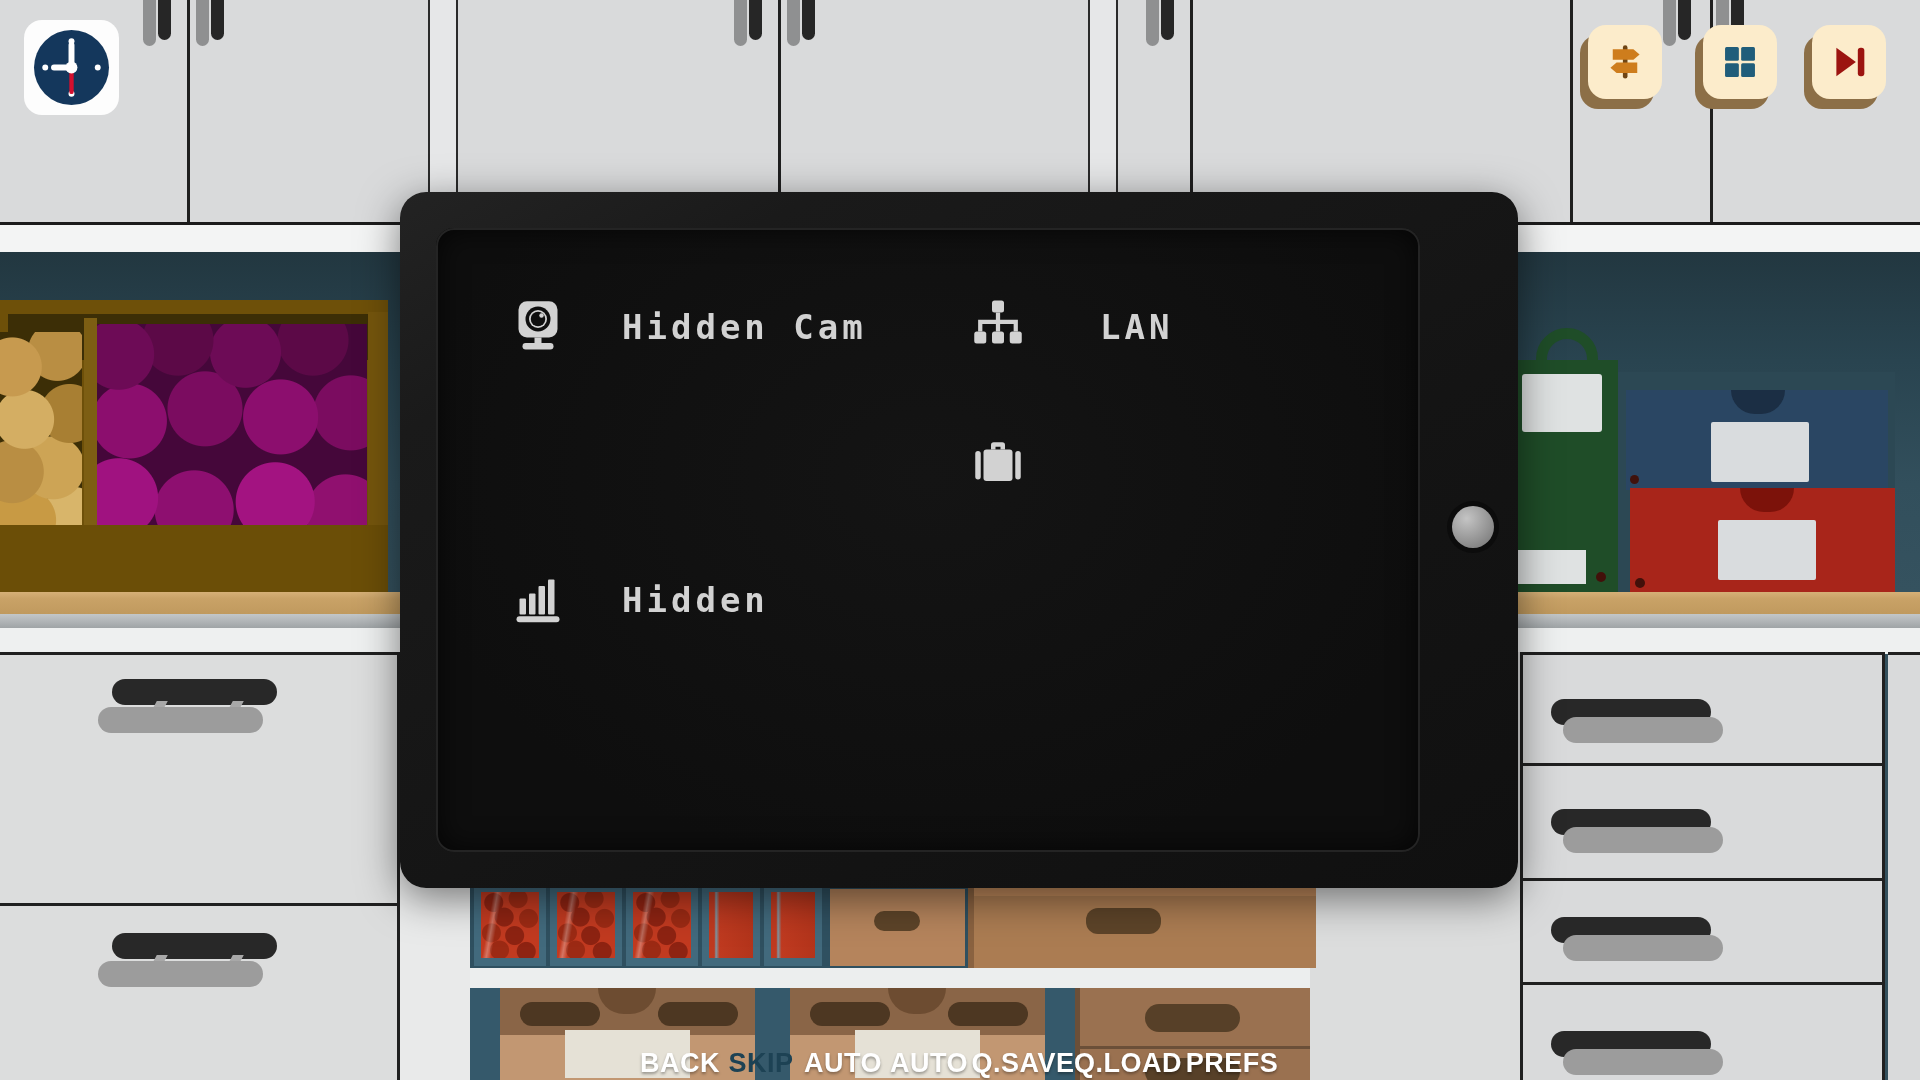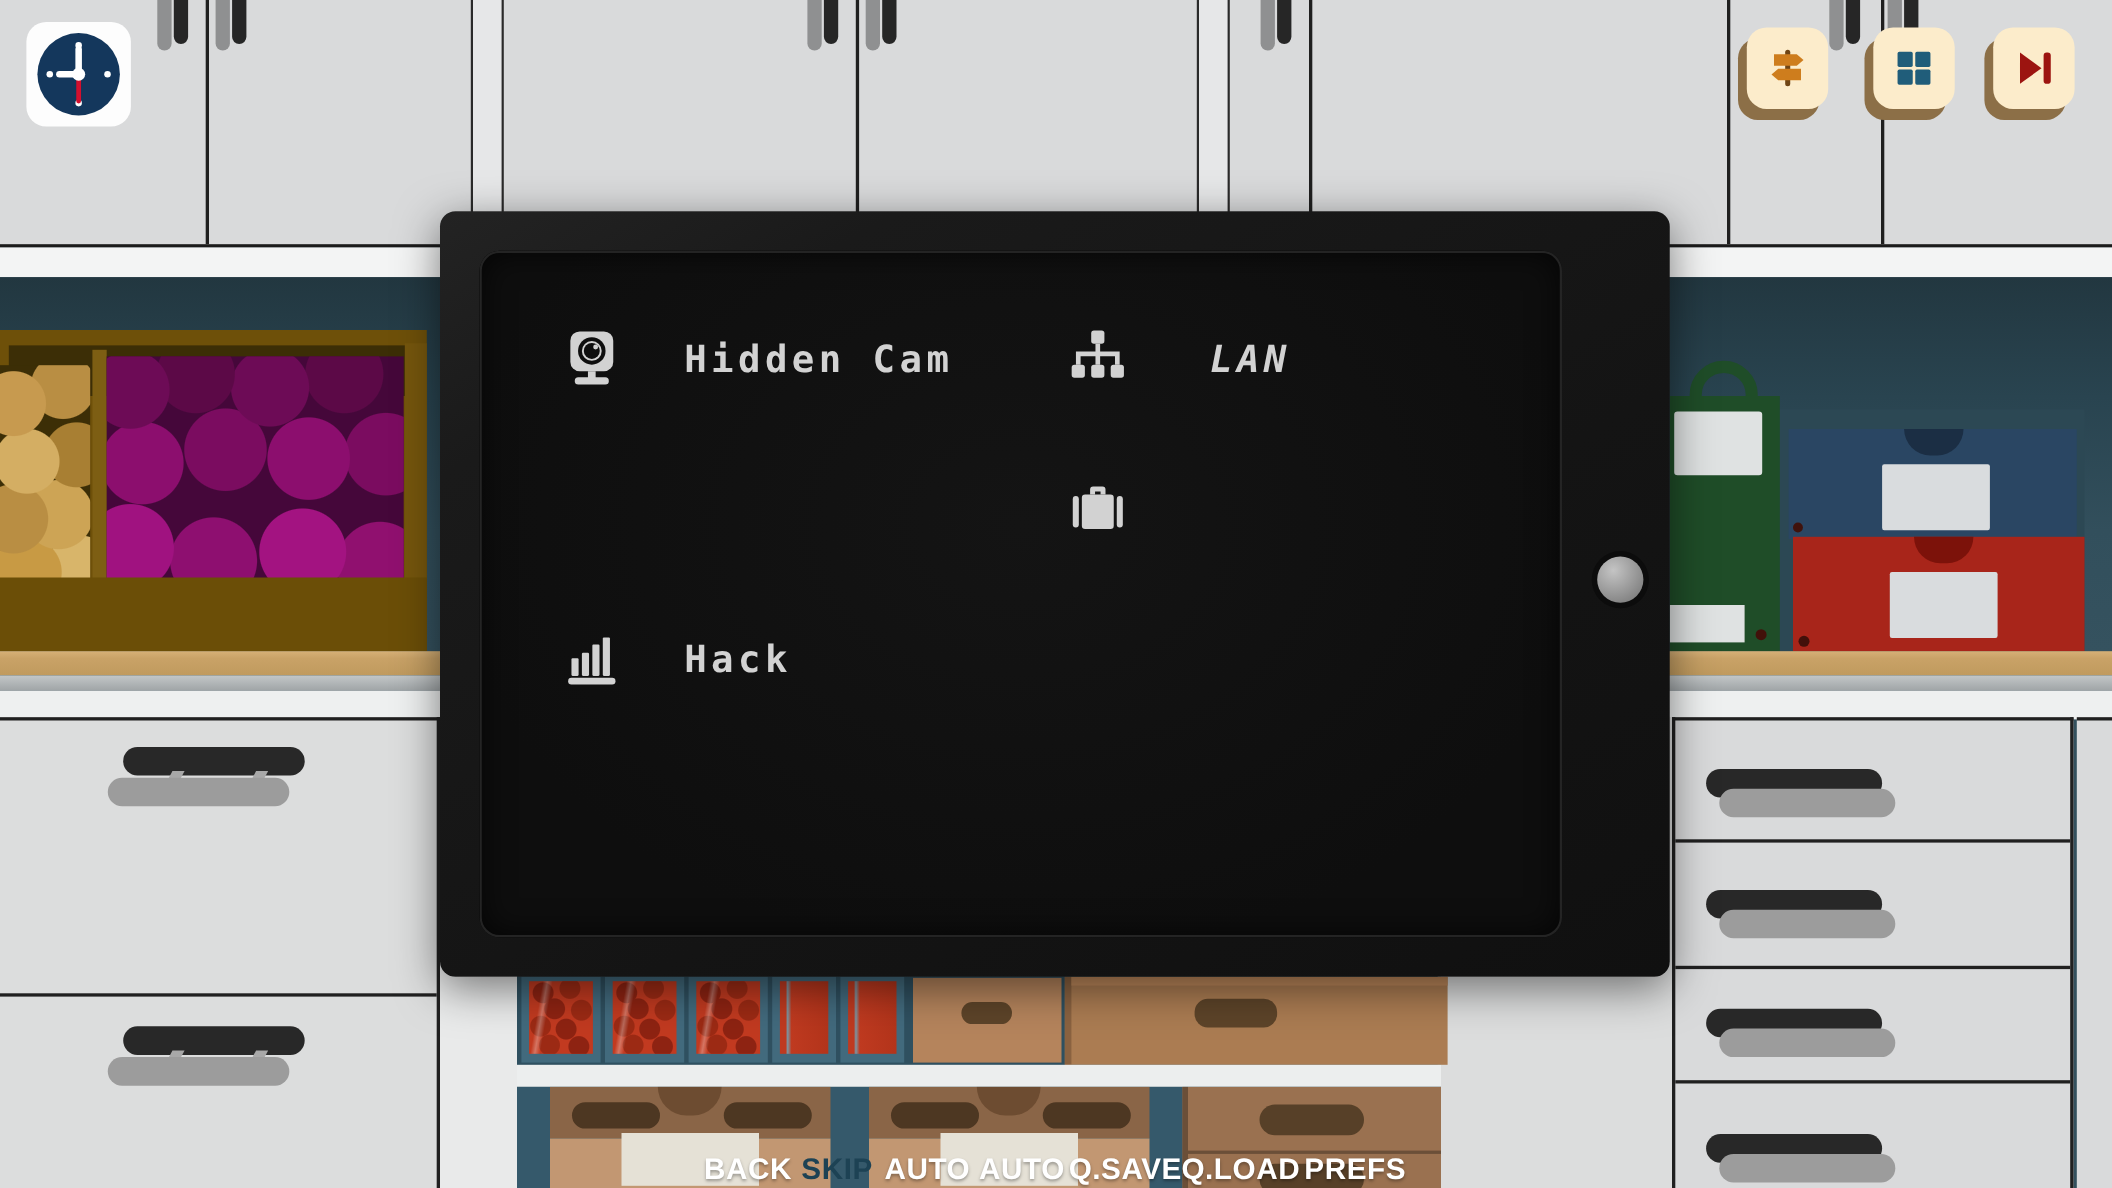--- a/index.html
+++ b/index.html
@@ -105,34 +105,34 @@
   .cardbox .flap{position:absolute;left:0;top:0;width:100%;height:47px;background:#8a6547;}
   .cardbox .body{position:absolute;left:0;top:47px;width:100%;height:45px;background:#c29772;}
   .cardbox .hole{position:absolute;top:14px;width:80px;height:24px;border-radius:12px;background:#4d3722;}
   .cardbox .cnotch{position:absolute;left:98px;top:0;width:58px;height:26px;border-radius:0 0 58px 58px;background:#6d4c31;}
   .cardbox .patch{position:absolute;left:65px;top:42px;width:125px;height:48px;background:#e5e1d6;}
   .browndrawer{position:absolute;left:605px;top:0;width:235px;height:92px;background:#9a7150;border-left:5px solid #6b4f38;}
   .browndrawer .line{position:absolute;left:0;top:58px;width:100%;height:3px;background:#6b4f38;}
   .browndrawer .dh{position:absolute;left:65px;width:95px;height:28px;border-radius:14px;background:#574028;}
 
   
-  .tablet{left:400px;top:192px;width:1118px;height:696px;border-radius:14px;
+  .tablet{left:400px;top:192px;width:1118px;height:696px;border-radius:26px;
           background:linear-gradient(150deg,#232323 0%,#1a1a1a 18%,#141414 60%,#101010 100%);
           box-shadow:0 10px 40px rgba(0,0,0,.5);}
   .screen{position:absolute;left:36px;top:36px;width:984px;height:624px;border-radius:18px;
           background:radial-gradient(ellipse at 50% 40%,#141414 0%,#0e0e0e 75%);
           box-shadow:inset 0 0 0 2px #242424, inset 0 0 30px rgba(0,0,0,.8);}
   .camera{position:absolute;left:1052px;top:314px;width:42px;height:42px;border-radius:50%;
           background:radial-gradient(circle at 35% 30%,#c4c4c4 0%,#969696 55%,#707070 100%);
           box-shadow:0 0 0 5px #0c0c0c;}
   .tab-item{position:absolute;width:430px;height:88px;color:#d2d2d2;cursor:pointer;}
   .tab-item svg{position:absolute;left:8px;top:14px;width:60px;height:60px;}
   .tab-item .lbl{position:absolute;left:122px;top:26px;font-family:"DejaVu Sans Mono",monospace;
                  font-weight:bold;font-size:34px;letter-spacing:4px;white-space:nowrap;}
-  .col2 .lbl{left:140px;font-style:italic;}
+  .col2 .lbl{left:140px;}
 
   
   .qm{position:absolute;top:1046px;height:34px;line-height:34px;transform:translateX(-50%);
       font-weight:900;font-size:27px;letter-spacing:.5px;color:#ffffff;
       text-shadow:0 2px 3px rgba(0,0,0,.35);cursor:pointer;font-family:"Liberation Sans",sans-serif;}
   .qm.active{color:#1d4254;text-shadow:none;}
 
   
   .hud-btn{position:absolute;width:74px;height:74px;border-radius:18px;background:#fceccb;
            box-shadow:-8px 10px 0 #8c6f47;cursor:pointer;}
@@ -302,21 +302,21 @@
 
 
       <div class="tab-item" style="left:64px;top:326px">
         <svg viewBox="0 0 24 24" fill="currentColor">
           <rect x="4.6" y="12.2" width="2.6" height="6.4" rx="0.4"></rect>
           <rect x="8.4" y="10.2" width="2.6" height="8.4" rx="0.4"></rect>
           <rect x="12.2" y="7.2" width="2.6" height="11.4" rx="0.4"></rect>
           <rect x="16" y="4.6" width="2.6" height="14" rx="0.4"></rect>
           <rect x="3.4" y="19.3" width="17.2" height="2.4" rx="1.2"></rect>
         </svg>
-        <span class="lbl">Hack</span>
+        <span class="lbl">Hidden</span>
       </div>
 
       <div class="tab-item col2" style="left:524px;top:53px">
         <svg viewBox="0 0 24 24" fill="currentColor">
           <rect x="9.6" y="2.2" width="4.8" height="4.8" rx="1"></rect>
           <path d="M12 7v3.6 M4.9 14.6v-3.9h14.2v3.9 M12 10.7v3.9" stroke="currentColor" stroke-width="1.7" fill="none"></path>
           <rect x="2.5" y="14.6" width="4.8" height="4.8" rx="1"></rect>
           <rect x="9.6" y="14.6" width="4.8" height="4.8" rx="1"></rect>
           <rect x="16.7" y="14.6" width="4.8" height="4.8" rx="1"></rect>
         </svg>

